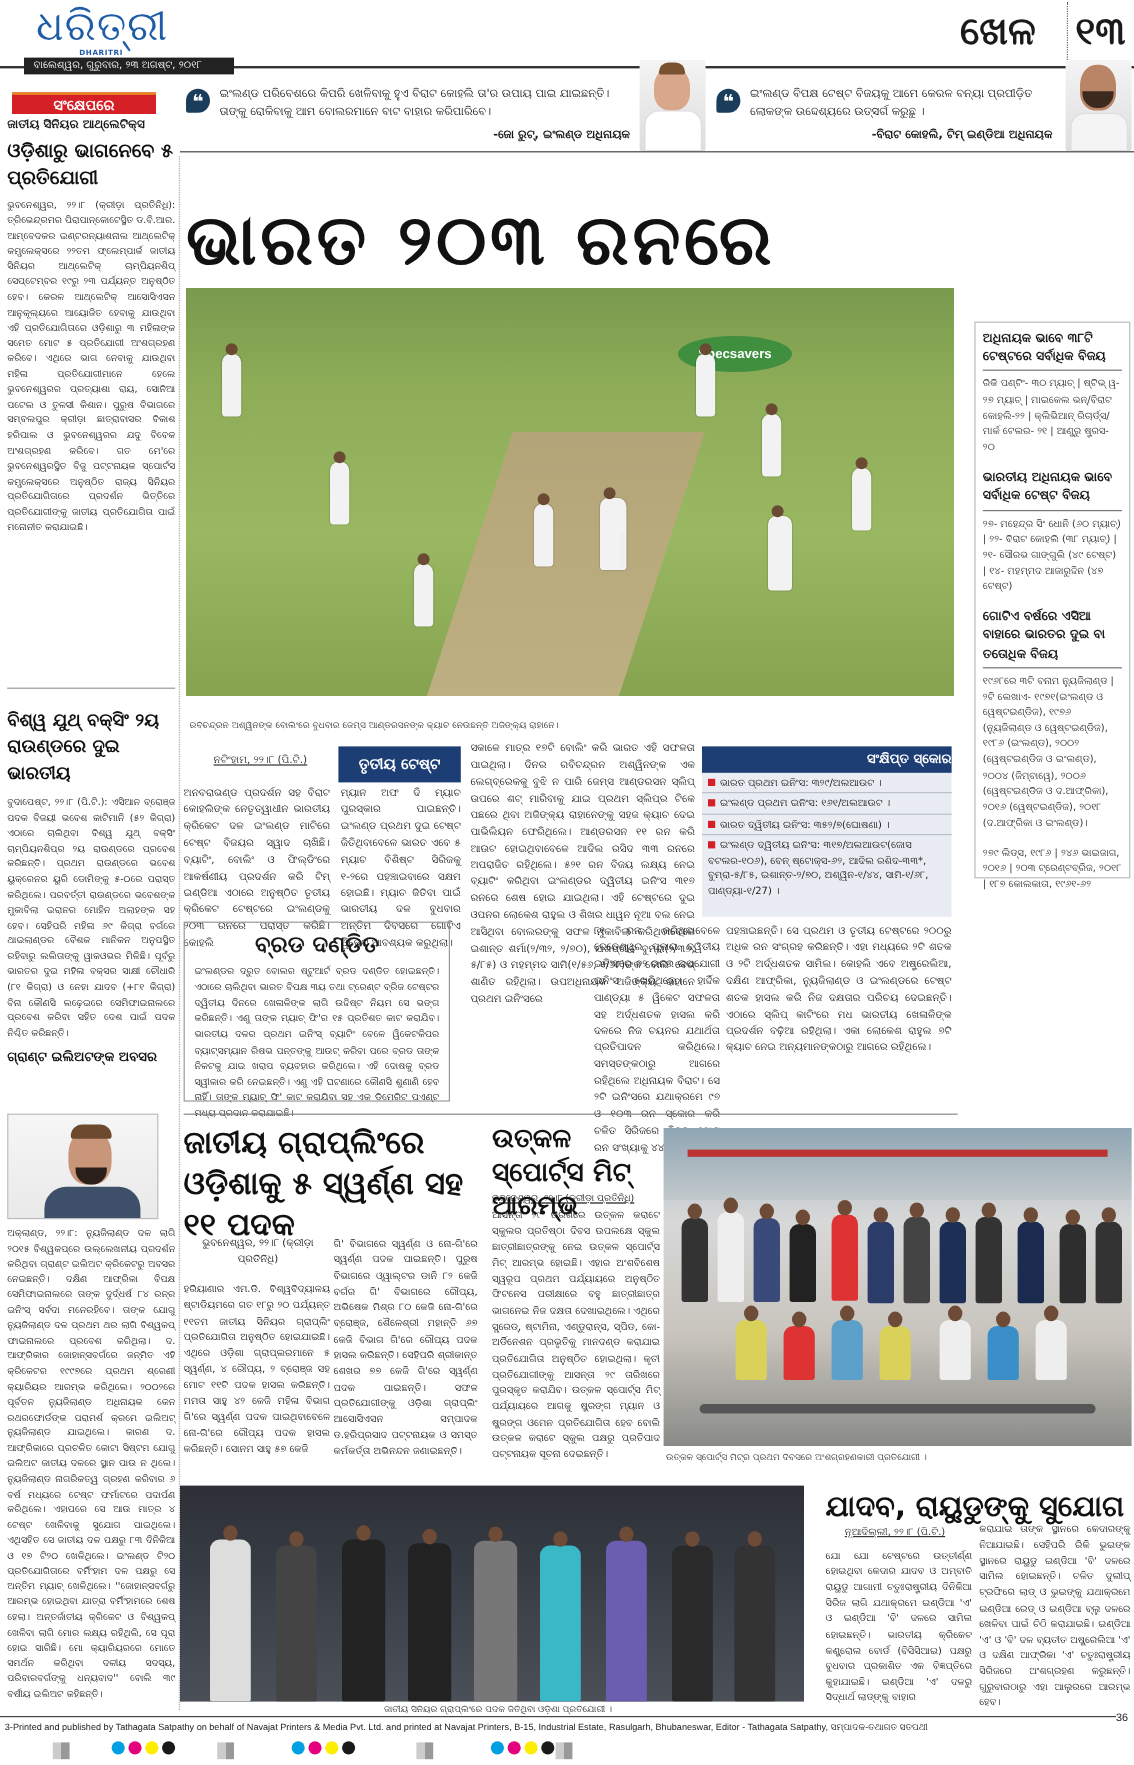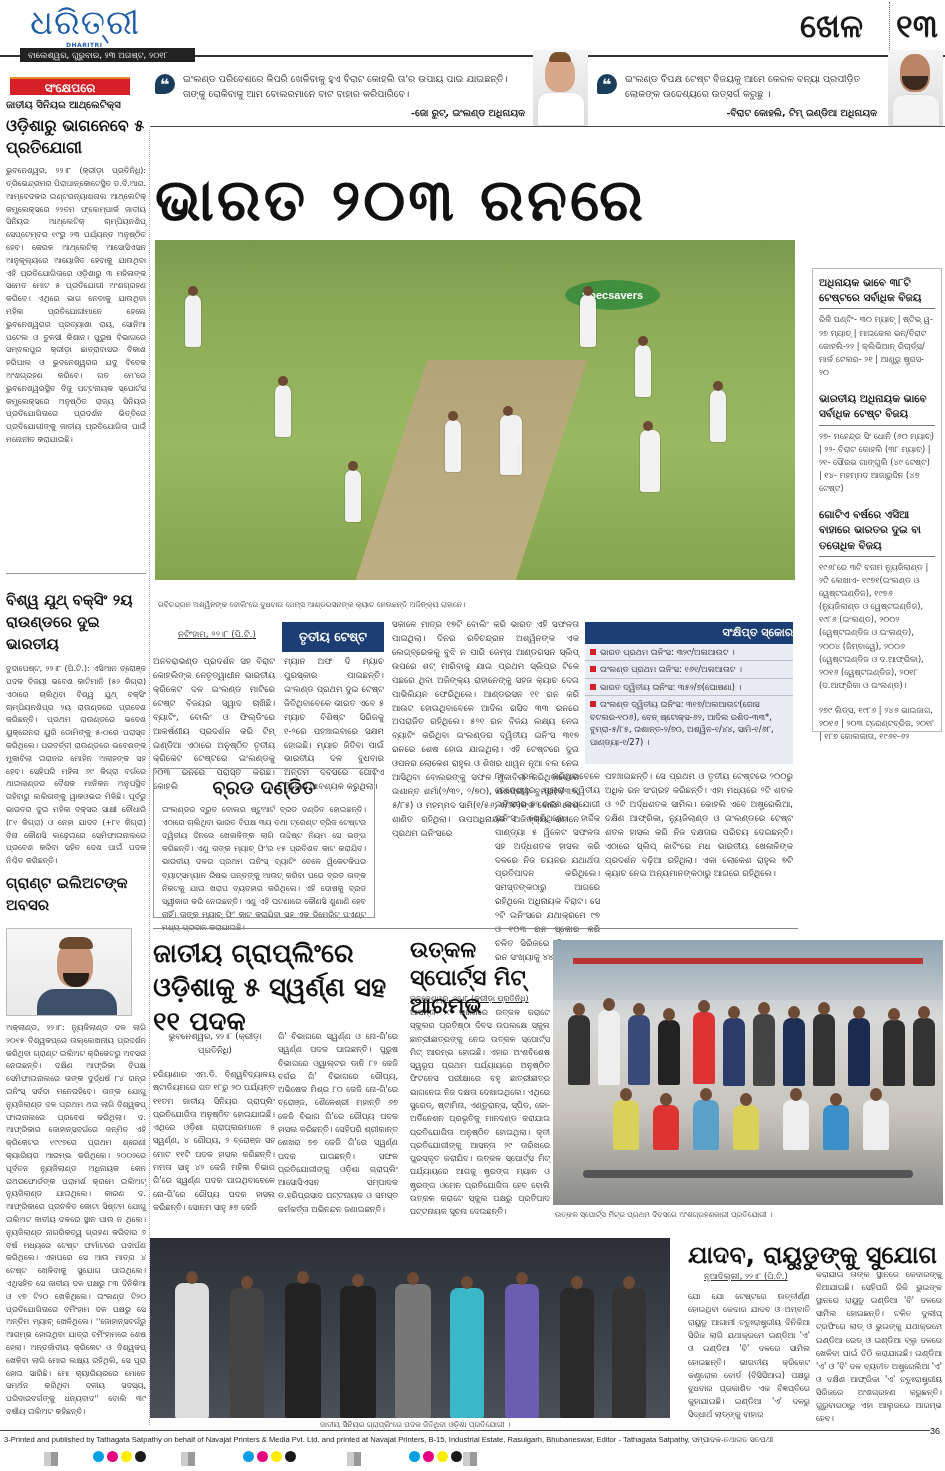--- a/index.html
+++ b/index.html
@@ -118,21 +118,21 @@
   <div style="font-size:10px;font-weight:bold;">ଜାତୀୟ ସିନିୟର ଆଥ୍ଲେଟିକ୍ସ</div>
   <div class="hd" style="font-size:16px;line-height:1.4;margin:2px 0 6px;">ଓଡ଼ିଶାରୁ ଭାଗନେବେ ୫ ପ୍ରତିଯୋଗୀ</div>
   <div class="txt" style="font-size:7.9px;line-height:1.62;">ଭୁବନେଶ୍ୱର, ୨୨।୮ (କ୍ରୀଡ଼ା ପ୍ରତିନିଧି): ତ୍ରିଭେନ୍ଦ୍ରମର ପିରାପାନ୍‌କୋଟେସ୍ଥିତ ଡ.ବି.ଆର. ଆମ୍ବେଦକର ଇଣ୍ଟରନ୍ୟାଶନାଲ ଆଥ୍ଲେଟିକ୍ କମ୍ପ୍ଲେକ୍ସରେ ୨୨ତମ ଫ୍ଲେମ୍ପାର୍କ ଜାତୀୟ ସିନିୟର ଆଥ୍ଲେଟିକ୍ ଚାମ୍ପିୟନଶିପ୍ ସେପ୍ଟେମ୍ବର ୧୯ରୁ ୨୩ ପର୍ଯ୍ୟନ୍ତ ଅନୁଷ୍ଠିତ ହେବ। କେରଳ ଆଥ୍ଲେଟିକ୍ ଆସୋସିଏସନ ଆନୁକୂଲ୍ୟରେ ଆୟୋଜିତ ହେବାକୁ ଯାଉଥିବା ଏହି ପ୍ରତିଯୋଗିତାରେ ଓଡ଼ିଶାରୁ ୩ ମହିଳାଙ୍କ ସମେତ ମୋଟ ୫ ପ୍ରତିଯୋଗୀ ଅଂଶଗ୍ରହଣ କରିବେ। ଏଥିରେ ଭାଗ ନେବାକୁ ଯାଉଥିବା ମହିଳା ପ୍ରତିଯୋଗୀମାନେ ହେଲେ ଭୁବନେଶ୍ୱରର ପ୍ରତ୍ୟାଶା ରାୟ, ସୋନିଆ ପଟେଲ ଓ ତୁଳସୀ କିଶାନ। ପୁରୁଷ ବିଭାଗରେ ସମ୍ବଲପୁର କ୍ରୀଡ଼ା ଛାତ୍ରାବାସର ବିକାଶ ହରିପାଲ ଓ ଭୁବନେଶ୍ୱରର ଯଦୁ ବିବେକ ଅଂଶଗ୍ରହଣ କରିବେ। ଗତ ମେ'ରେ ଭୁବନେଶ୍ୱରସ୍ଥିତ ବିଜୁ ପଟ୍ଟନାୟକ ସ୍ପୋର୍ଟସ କମ୍ପ୍ଲେକ୍ସରେ ଅନୁଷ୍ଠିତ ରାଜ୍ୟ ସିନିୟର ପ୍ରତିଯୋଗିତାରେ ପ୍ରଦର୍ଶନ ଭିତ୍ତିରେ ପ୍ରତିଯୋଗୀଙ୍କୁ ଜାତୀୟ ପ୍ରତିଯୋଗିତା ପାଇଁ ମନୋନୀତ କରାଯାଇଛି।</div>
 </div>
 <div class="abs" style="left:6px;top:573px;width:140px;height:1px;background:#999;"></div>
 <div class="abs left-col" style="top:590px;">
   <div class="hd" style="font-size:15px;line-height:1.45;margin-bottom:8px;">ବିଶ୍ୱ ଯୁଥ୍ ବକ୍ସିଂ ୨ୟ ରାଉଣ୍ଡରେ ଦୁଇ ଭାରତୀୟ</div>
   <div class="txt" style="font-size:7.9px;line-height:1.62;">ବୁଦାପେଷ୍ଟ, ୨୨।୮ (ପି.ଟି.): ଏସିଆନ ବ୍ରୋଞ୍ଜ ପଦକ ବିଜୟୀ ଭବେଶ କାଟିମାନି (୫୨ କିଗ୍ରା) ଏଠାରେ ଚାଲିଥିବା ବିଶ୍ୱ ଯୁଥ୍ ବକ୍ସିଂ ଚାମ୍ପିୟନଶିପ୍‌ର ୨ୟ ରାଉଣ୍ଡରେ ପ୍ରବେଶ କରିଛନ୍ତି। ପ୍ରଥମ ରାଉଣ୍ଡରେ ଭବେଶ ୟୁକ୍ରେନର ୟୁରି ଡୋମିଙ୍କୁ ୫-୦ରେ ପରାସ୍ତ କରିଥିଲେ। ପରବର୍ତ୍ତୀ ରାଉଣ୍ଡରେ ଭବେଶଙ୍କ ମୁକାବିଲା ଇରାନର ମୋହିନ ଅଲାହଙ୍କ ସହ ହେବ। ସେହିପରି ମହିଳା ୬୯ କିଗ୍ରା ବର୍ଗରେ ଥାଇଲାଣ୍ଡର ବୈଶକ ମାନିକନ ଅନୁପସ୍ଥିତ ରହିବାରୁ ଲଲିତାଙ୍କୁ ୱାକଓଭର ମିଳିଛି। ପୂର୍ବରୁ ଭାରତର ଦୁଇ ମହିଳା ବକ୍ସର ସାକ୍ଷୀ ଚୌଧାରି (୮୧ କିଗ୍ରା) ଓ ନେହା ଯାଦବ (+୮୧ କିଗ୍ରା) ବିନା କୌଣସି ଲଢ଼େଇରେ ସେମିଫାଇନାଲରେ ପ୍ରବେଶ କରିବା ସହିତ ଦେଶ ପାଇଁ ପଦକ ନିଶ୍ଚିତ କରିଛନ୍ତି।</div>
 </div>
 <div class="abs left-col" style="top:873px;">
-  <div class="hd" style="font-size:15px;line-height:1.45;">ଗ୍ରାଣ୍ଟ ଇଲିଅଟଙ୍କ ଅବସର</div>
+  <div class="hd" style="font-size:11px;line-height:1.45;">ଗ୍ରାଣ୍ଟ ଇଲିଅଟଙ୍କ ଅବସର</div>
 </div>
 <div class="abs" style="left:6px;top:928px;width:126px;height:88px;border:1px solid #bbb;background:linear-gradient(#f6f6f6,#e9e9e9);overflow:hidden;">
   <div class="face" style="left:50px;top:12px;width:36px;height:46px;background:#c9967a;"></div>
   <div class="abs" style="left:52px;top:8px;width:34px;height:12px;background:#6b4a2f;border-radius:12px 12px 3px 3px;"></div>
   <div class="abs" style="left:56px;top:44px;width:26px;height:14px;background:#2a1f19;border-radius:0 0 12px 12px;"></div>
   <div class="abs" style="left:30px;top:60px;width:80px;height:30px;background:#3e4f6a;border-radius:18px 18px 0 0;"></div>
 </div>
 <div class="abs left-col" style="top:1022px;">
   <div class="txt" style="font-size:7.9px;line-height:1.62;">ଅକ୍ଲାଣ୍ଡ, ୨୨।୮: ନ୍ୟୁଜିଲାଣ୍ଡ ଦଳ ଲାଗି ୨୦୧୫ ବିଶ୍ୱକପ୍‌ରେ ଉଲ୍ଲେଖନୀୟ ପ୍ରଦର୍ଶନ କରିଥିବା ଗ୍ରାଣ୍ଟ ଇଲିଅଟ କ୍ରିକେଟରୁ ଅବସର ନେଇଛନ୍ତି। ଦକ୍ଷିଣ ଆଫ୍ରିକା ବିପକ୍ଷ ସେମିଫାଇନାଲରେ ତାଙ୍କ ଦୁର୍ଦ୍ଧର୍ଷ ୮୪ ରନ୍‌ର ଇନିଂସ୍ ସର୍ବଦା ମନେରହିବେ। ତାଙ୍କ ଯୋଗୁ ନ୍ୟୁଜିଲାଣ୍ଡ ଦଳ ପ୍ରଥମ ଥର ଲାଗି ବିଶ୍ୱକପ୍ ଫାଇନାଲରେ ପ୍ରବେଶ କରିଥିଲା। ଦ. ଆଫ୍ରିକାର ଜୋହାନ୍ସବର୍ଗରେ ଜନ୍ମିତ ଏହି କ୍ରିକେଟର ୧୯୯୭ରେ ପ୍ରଥମ ଶ୍ରେଣୀ କ୍ୟାରିୟର ଆରମ୍ଭ କରିଥିଲେ। ୨୦୦୨ରେ ପୂର୍ବତନ ନ୍ୟୁଜିଲାଣ୍ଡ ଅଧିନାୟକ କେନ ରଥରଫୋର୍ଡଙ୍କ ପରାମର୍ଶ କ୍ରମେ ଇଲିଅଟ୍ ନ୍ୟୁଜିଲାଣ୍ଡ ଯାଇଥିଲେ। କାରଣ ଦ. ଆଫ୍ରିକାରେ ପ୍ରଚଳିତ କୋଟା ସିଷ୍ଟମ ଯୋଗୁ ଇଲିଅଟ ଜାତୀୟ ଦଳରେ ସ୍ଥାନ ପାଉ ନ ଥିଲେ। ନ୍ୟୁଜିଲାଣ୍ଡ ନାଗରିକତ୍ୱ ଗ୍ରହଣ କରିବାର ୬ ବର୍ଷ ମଧ୍ୟରେ ଟେଷ୍ଟ ଫର୍ମାଟରେ ପଦାର୍ପଣ କରିଥିଲେ। ଏହାପରେ ସେ ଆଉ ମାତ୍ର ୪ ଟେଷ୍ଟ ଖେଳିବାକୁ ସୁଯୋଗ ପାଇଥିଲେ। ଏଥିସହିତ ସେ ଜାତୀୟ ଦଳ ପକ୍ଷରୁ ୮୩ ଦିନିକିଆ ଓ ୧୭ ଟି୨୦ ଖେଳିଥିଲେ। ଇଂଲଣ୍ଡ ଟି୨୦ ପ୍ରତିଯୋଗିତାରେ ବର୍ମିଂହାମ ଦଳ ପକ୍ଷରୁ ସେ ଅନ୍ତିମ ମ୍ୟାଚ୍ ଖେଳିଥିଲେ। ''ଜୋହାନ୍ସବର୍ଗରୁ ଆରମ୍ଭ ହୋଇଥିବା ଯାତ୍ରା ବର୍ମିଂହାମରେ ଶେଷ ହେଲା। ଅନ୍ତର୍ଜାତୀୟ କ୍ରିକେଟ ଓ ବିଶ୍ୱକପ୍ ଖେଳିବା ଲାଗି ମୋର ଲକ୍ଷ୍ୟ ରହିଥିଲି, ସେ ପୂରା ହୋଇ ସାରିଛି। ମୋ କ୍ୟାରିୟରରେ ମୋତେ ସମର୍ଥନ କରିଥିବା ଦଳୀୟ ସଦସ୍ୟ, ପରିବାରବର୍ଗଙ୍କୁ ଧନ୍ୟବାଦ'' ବୋଲି ୩୯ ବର୍ଷୀୟ ଇଲିଅଟ କହିଛନ୍ତି।</div>
 </div>

